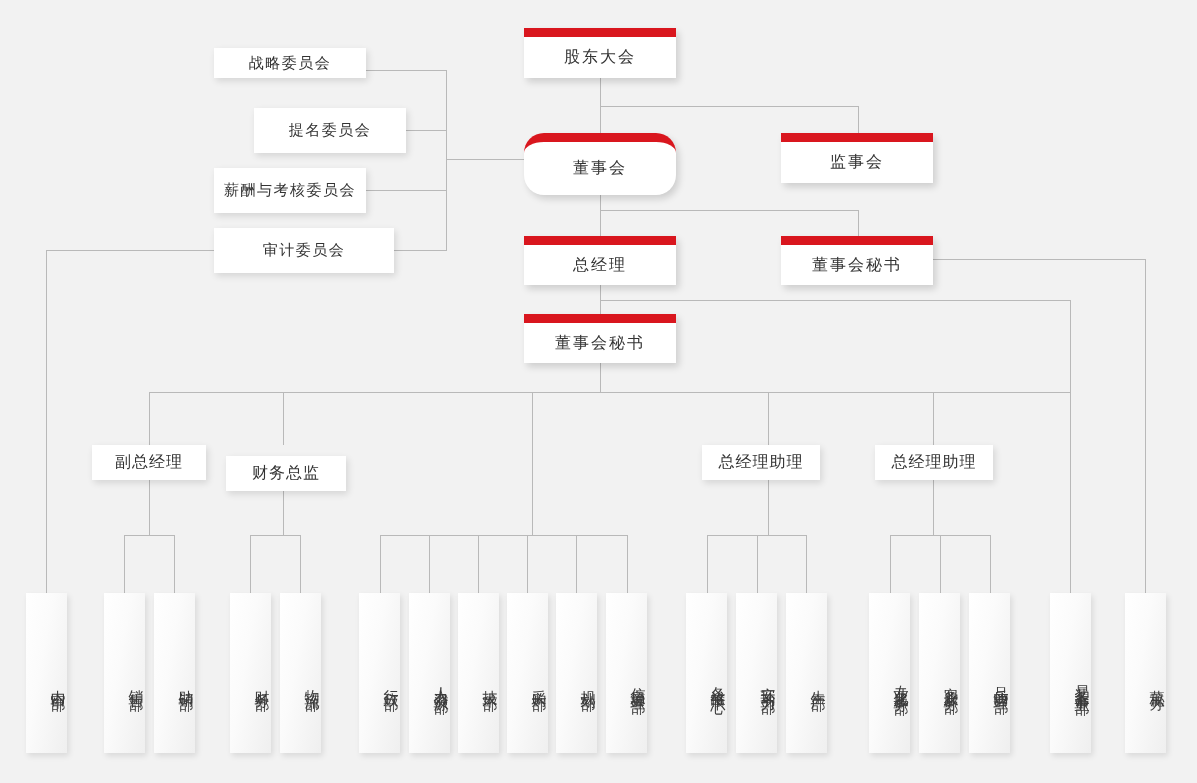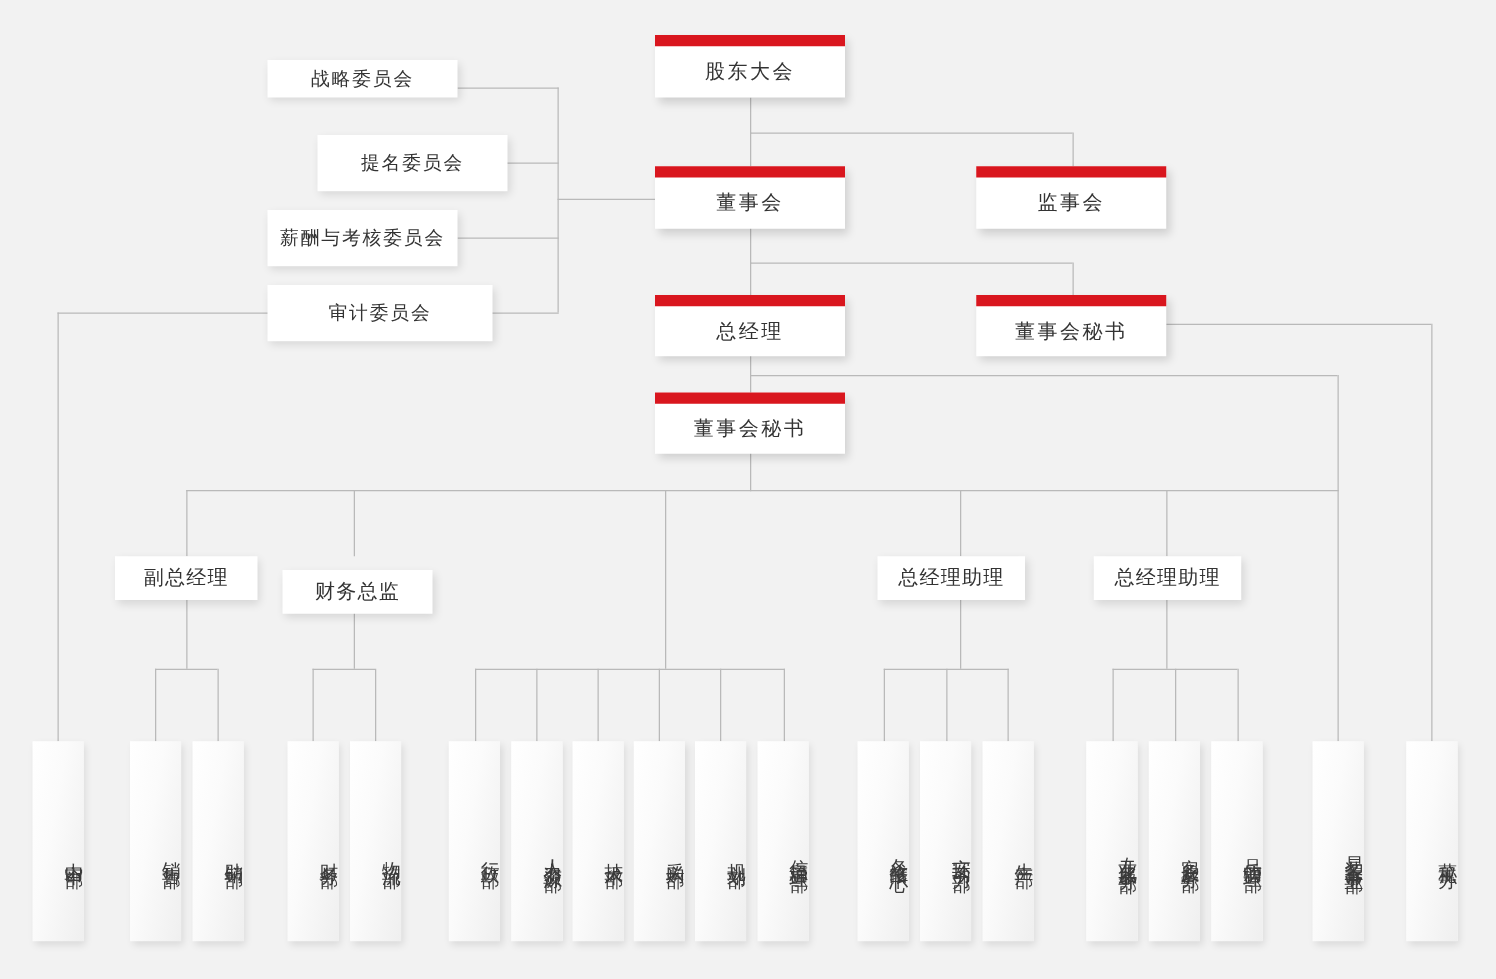--- a/index.html
+++ b/index.html
@@ -150,21 +150,21 @@
   <div class="ln v" style="left:806px; top:535px; height:58px;"></div>
 
   <div class="ln v" style="left:933px; top:480px; height:55px;"></div>
   <div class="ln h" style="left:890px; top:535px; width:100px;"></div>
   <div class="ln v" style="left:890px; top:535px; height:58px;"></div>
   <div class="ln v" style="left:940px; top:535px; height:58px;"></div>
   <div class="ln v" style="left:990px; top:535px; height:58px;"></div>
 
   <div class="node exec" style="left:524px; top:28px; width:152px; height:50px;">股东大会</div>
 
-  <div class="node exec" style="left:524px; top:133px; width:152px; height:50px;">董事会</div>
+  <div class="node exec" style="left:524px; top:133px; width:152px; height:62px;border-radius:20px;">董事会</div>
 
   <div class="node exec" style="left:781px; top:133px; width:152px; height:50px;">监事会</div>
 
   <div class="node exec" style="left:524px; top:236px; width:152px; height:49px;text-align:right;">总经理</div>
 
   <div class="node exec" style="left:781px; top:236px; width:152px; height:49px;">董事会秘书</div>
 
   <div class="node exec" style="left:524px; top:314px; width:152px; height:49px;">董事会秘书</div>
 
   <div class="node plain" style="left:214px; top:48px; width:152px; height:30px;">战略委员会</div>

